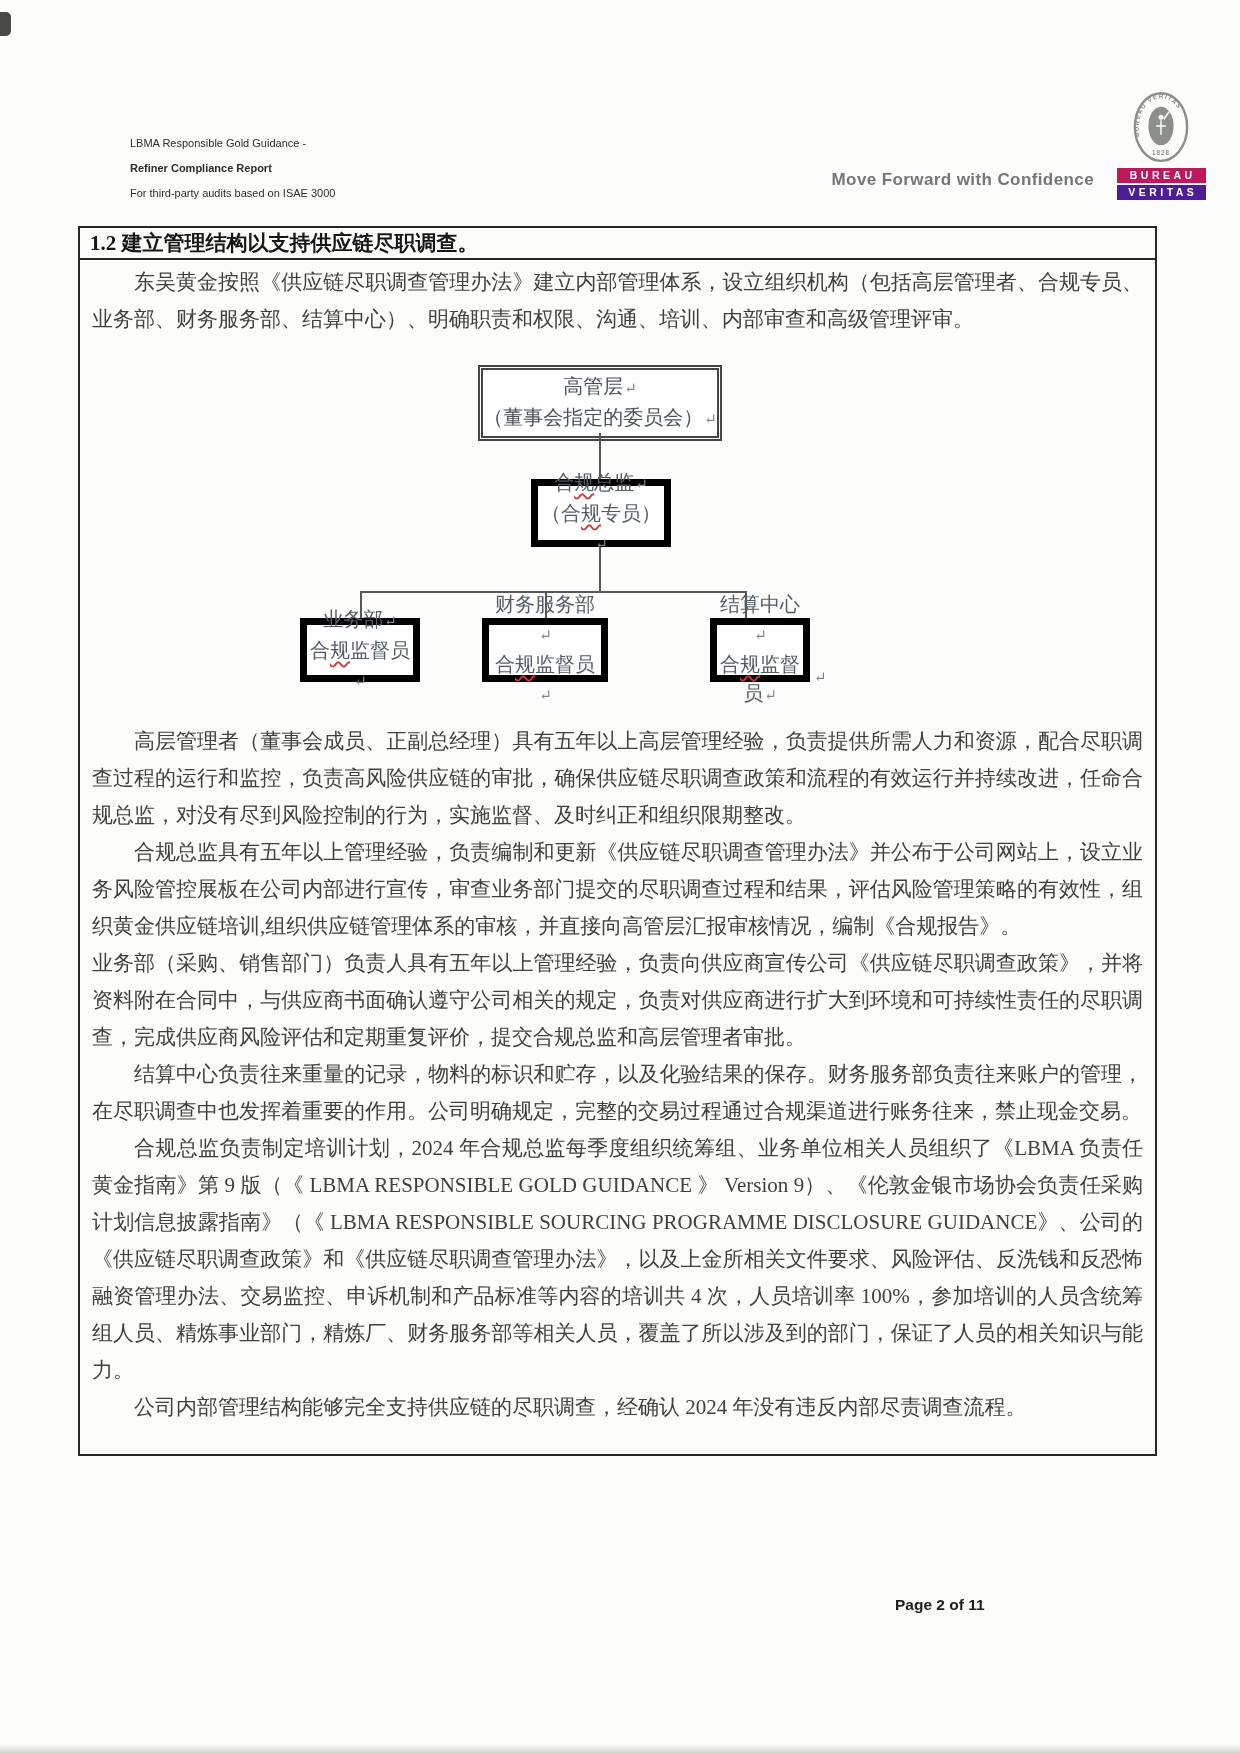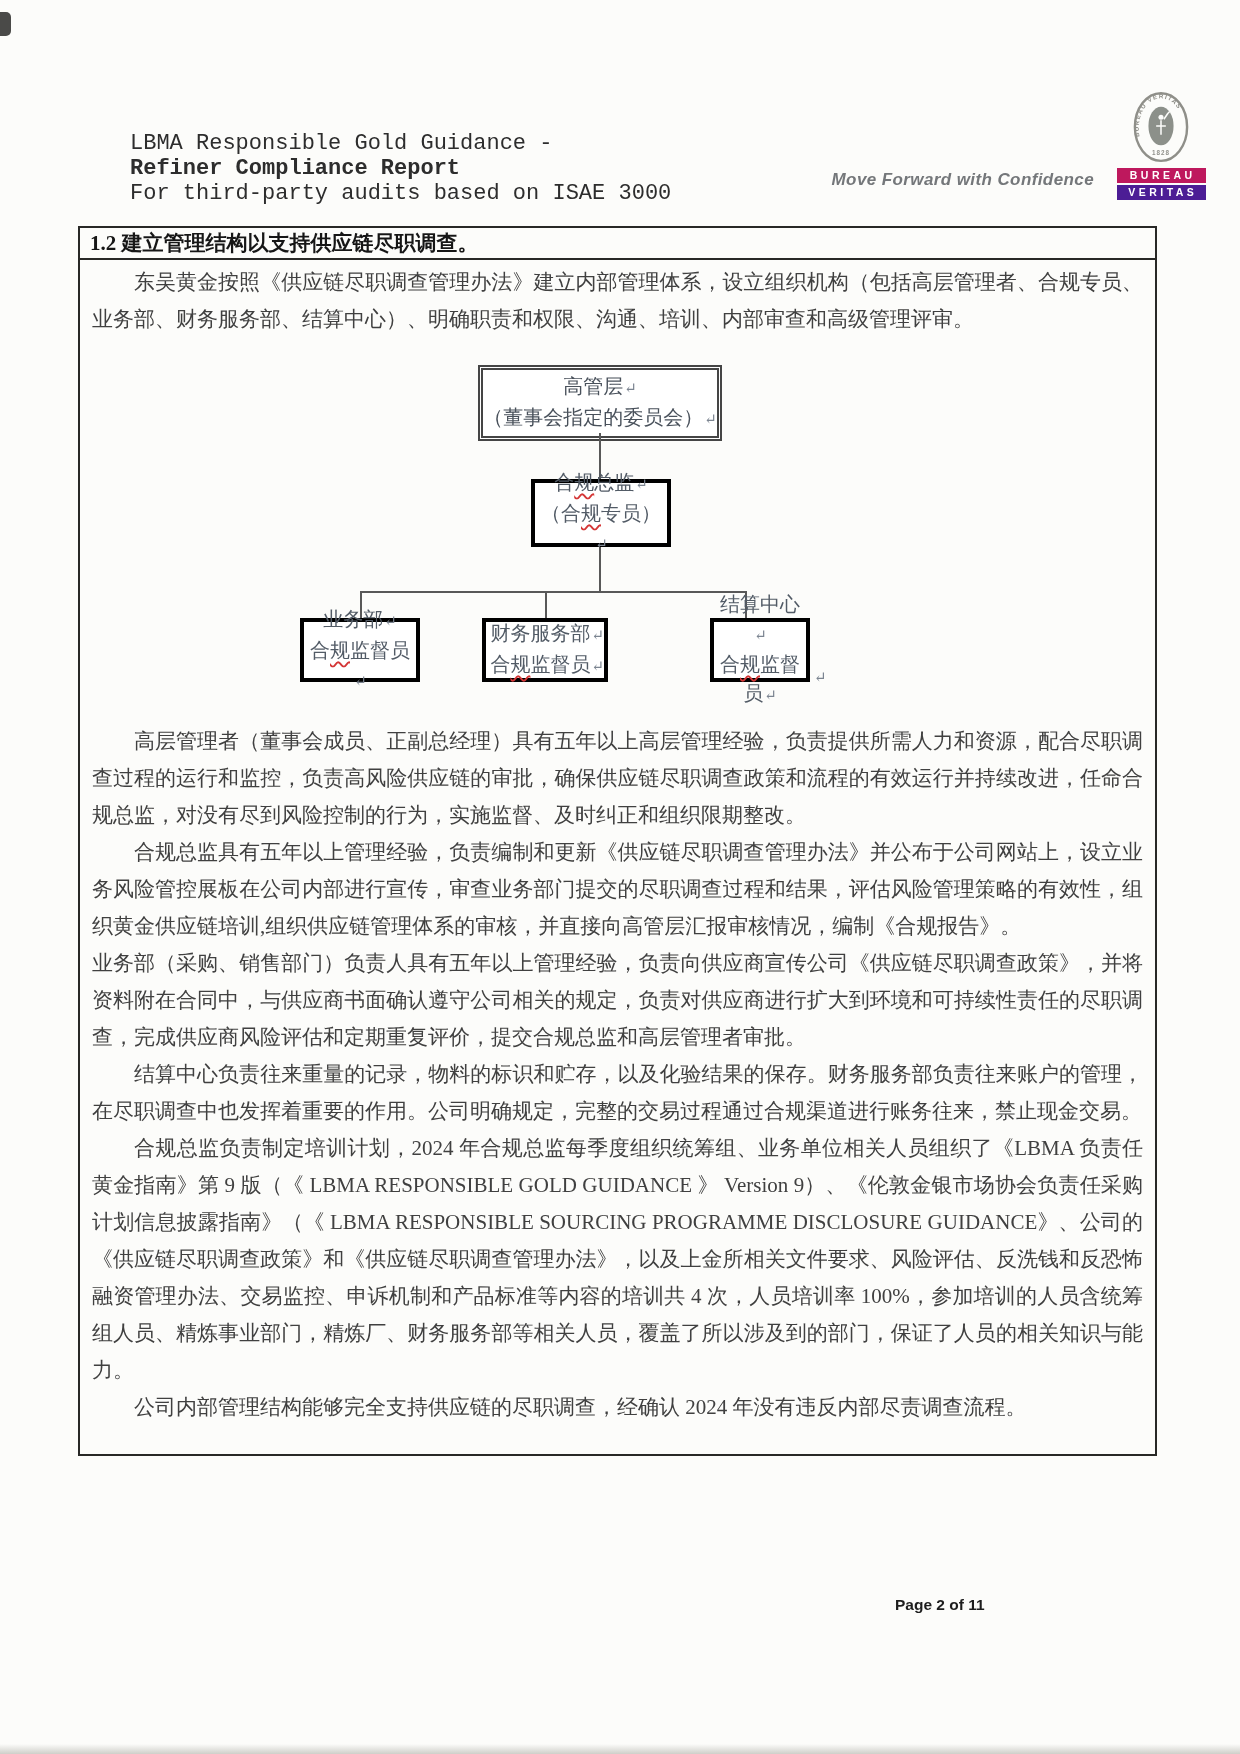--- a/index.html
+++ b/index.html
@@ -4,25 +4,25 @@
 <style>
   html,body{margin:0;padding:0;background:#9a9a96;}
   .page{position:relative;width:1240px;height:1754px;margin:0 auto;background:#fcfcfa;overflow:hidden;
         font-family:"Liberation Serif","DejaVu Serif",serif;}
 
   
   .scan-mark{position:absolute;left:0;top:12px;width:11px;height:24px;background:#2a2a28;border-radius:0 5px 5px 0;opacity:.85;}
   .bottom-shade{position:absolute;left:0;top:1744px;width:100%;height:10px;background:linear-gradient(#fcfcfa,#cfcfc9);}
 
   
-  .doc-title{position:absolute;left:130px;top:131px;font-family:Liberation Mono, monospace;
-             font-size:22px;line-height:25px;color:#2d2d2d;}
+  .doc-title{position:absolute;left:130px;top:131px;font-family:Liberation Sans, sans-serif;
+             font-size:11px;line-height:25px;color:#2d2d2d;}
   .doc-title .bold{font-weight:700;}
   .tagline{position:absolute;right:146px;top:170px;font-family:"Liberation Sans",sans-serif;
-           font-style:italic;font-weight:700;font-size:17px;color:#74777a;letter-spacing:.4px;}
+           font-weight:700;font-size:17px;color:#74777a;letter-spacing:.4px;}
   .bv-logo{position:absolute;left:1116px;top:90px;width:90px;text-align:center;}
   .bv-logo svg{display:block;margin:0 auto;}
   .bv-bar{width:89px;height:15px;line-height:15px;margin:0 auto;color:#fff;
           font-family:"Liberation Sans",sans-serif;font-size:10.5px;font-weight:700;
           letter-spacing:3.5px;text-indent:3.5px;text-align:center;}
   .bv-bar.top{background:#be185d;margin-top:4px;margin-bottom:2px;}
   .bv-bar.bottom{background:#4c1d95;}
 
   
   .frame{position:absolute;left:78px;top:226px;width:1079px;border:2px solid #282826;box-sizing:border-box;}
@@ -30,21 +30,21 @@
                  padding:0 10px;border-bottom:2px solid #282826;}
   .frame-body{position:relative;padding:4px 12px 28px 12px;}
   .para{margin:0;font-size:21px;line-height:37px;color:#404040;text-align:justify;text-indent:2em;font-family:Liberation Serif, serif;}
   .para.noindent{text-indent:0;}
 
   
   .orgchart{position:relative;height:375px;margin:6px 0 4px 0;}
   .oc-box{position:absolute;background:#fff;display:flex;flex-direction:column;justify-content:center;
           align-items:center;color:#525b66;font-size:20px;line-height:29px;box-sizing:border-box;text-align:center;}
   .oc-top{border:5px double #454545;color:#49515b;}
-  .oc-mid,.oc-small{border:4px solid #000000;}
+  .oc-mid,.oc-small{border:7px solid #000000;}
   .vline{position:absolute;width:1.5px;background:#585858;}
   .hline{position:absolute;height:1.5px;background:#585858;}
   .ret{color:#7c8591;font-size:15px;margin-left:1px;}
   .stray{position:absolute;font-size:15px;color:#7c8591;}
   .sq{text-decoration-line:underline;text-decoration-style:wavy;text-decoration-color:#d43535;
       text-decoration-thickness:1.5px;text-underline-offset:4px;}
 
   
   .page-number{position:absolute;left:895px;top:1596px;font-family:"Liberation Sans",sans-serif;
                font-size:15.5px;font-weight:700;color:#1d1d1d;}

